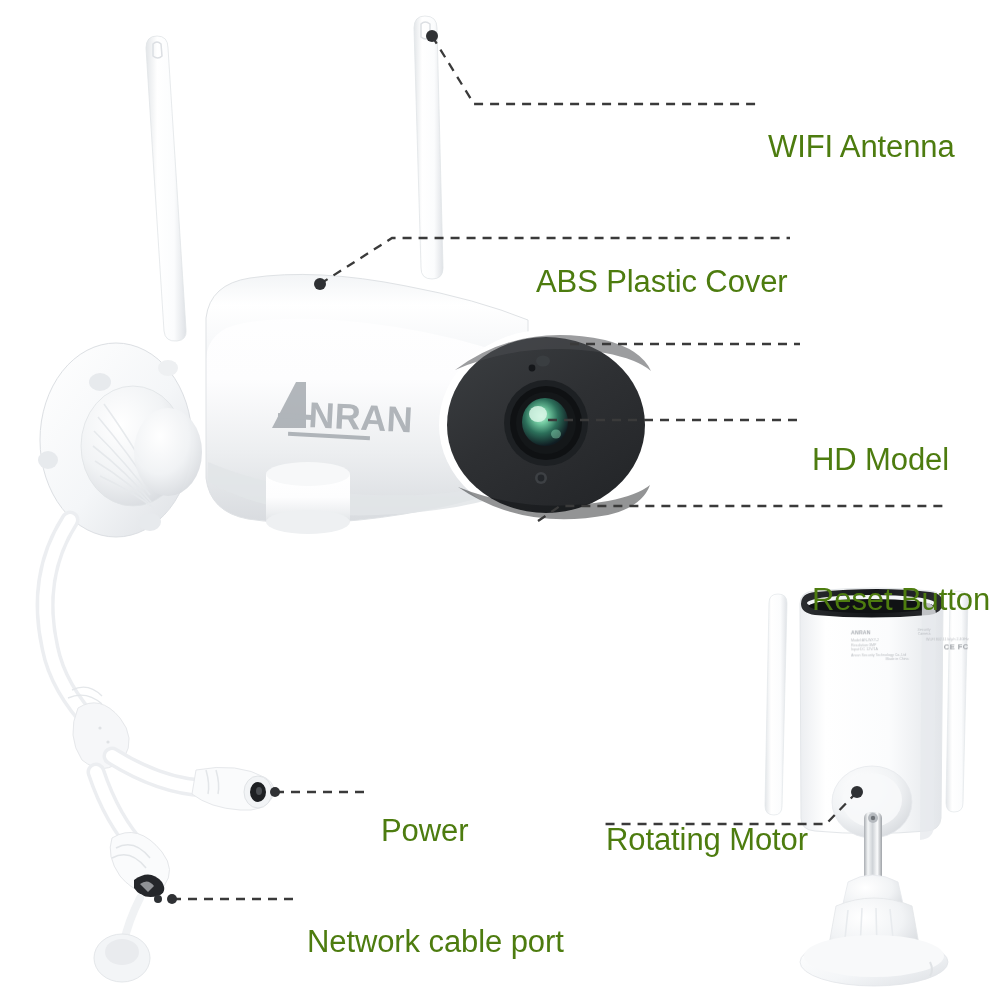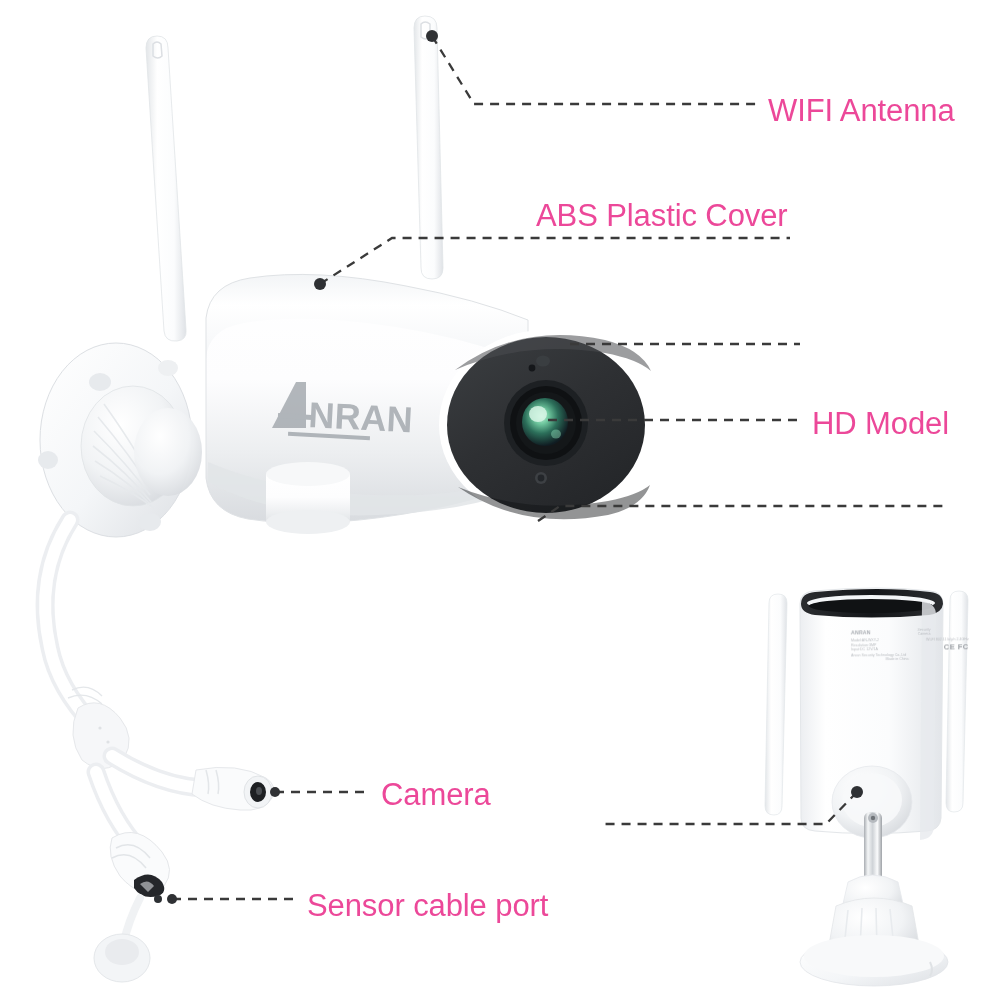--- a/index.html
+++ b/index.html
@@ -10,26 +10,27 @@
   }
   #stage{
     position:relative;
     width:1000px;height:1000px;
     background:#ffffff;
     overflow:hidden;
   }
   svg.layer{position:absolute;left:0;top:0;width:1000px;height:1000px;}
   .callout{
     position:absolute;
-    color:#ec4899;
+    color:#4d7c0f;
     font-size:31px;
     line-height:1;
     white-space:nowrap;
     font-weight:400;
     letter-spacing:-0.1px;
+    margin-top:36px;
   }
   .label-plate{
     position:absolute;
     transform:rotate(-0.6deg);
   }
   .plate-line{
     color:#b9bcc0;
     font-size:3.6px;
     line-height:4.6px;
     white-space:nowrap;
@@ -317,18 +318,20 @@
       <div style="text-align:right;">
         <div class="plate-line">WI-FI 802.11 b/g/n 2.4GHz</div>
         <div class="ce-fc">CE FC</div>
       </div>
     </div>
     <div class="plate-line" style="margin-top:1px;">Anran Security Technology Co.,Ltd</div>
     <div class="plate-line" style="text-align:center;">Made in China</div>
   </div>
 
   <div class="callout" style="left:768px;top:95px;">WIFI Antenna</div>
-  <div class="callout" style="left:536px;top:200px;">ABS Plastic Cover</div>
+  <div class="callout" style="left:536px;top:230px;">ABS Plastic Cover</div>
   <div class="callout" style="left:812px;top:408px;">HD Model</div>
-  <div class="callout" style="left:381px;top:779px;">Camera</div>
-  <div class="callout" style="left:307px;top:890px;">Sensor cable port</div>
+  <div class="callout" style="left:812px;top:548px;">Reset Button</div>
+  <div class="callout" style="left:381px;top:779px;">Power</div>
+  <div class="callout" style="left:606px;top:788px;">Rotating Motor</div>
+  <div class="callout" style="left:307px;top:890px;">Network cable port</div>
 
 </div>
 
 </body></html>

